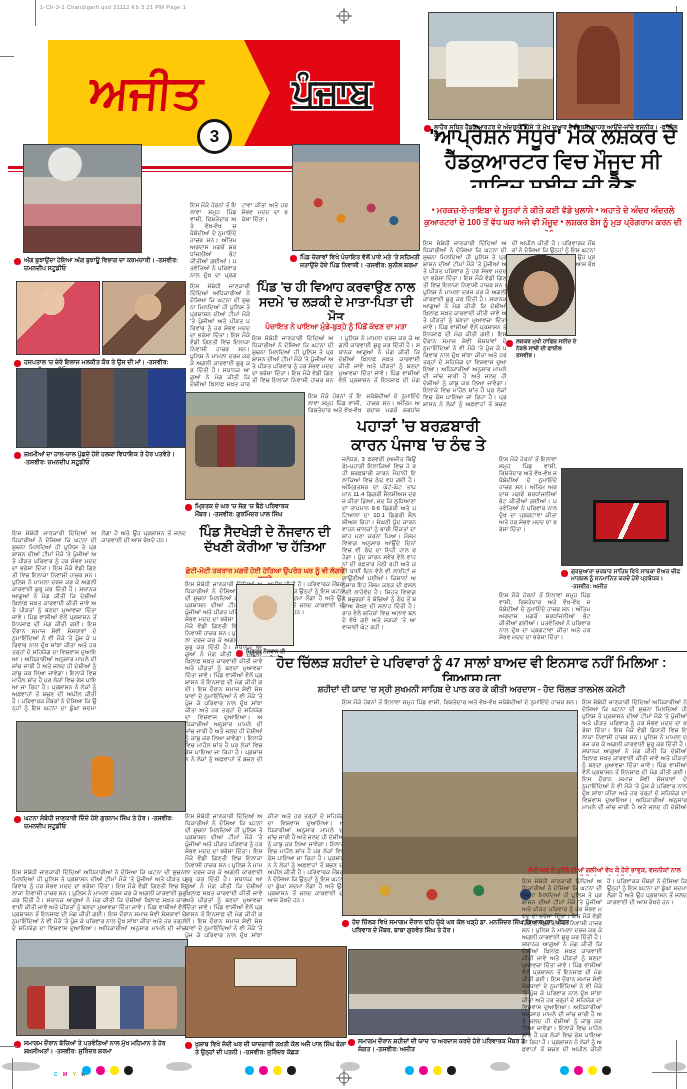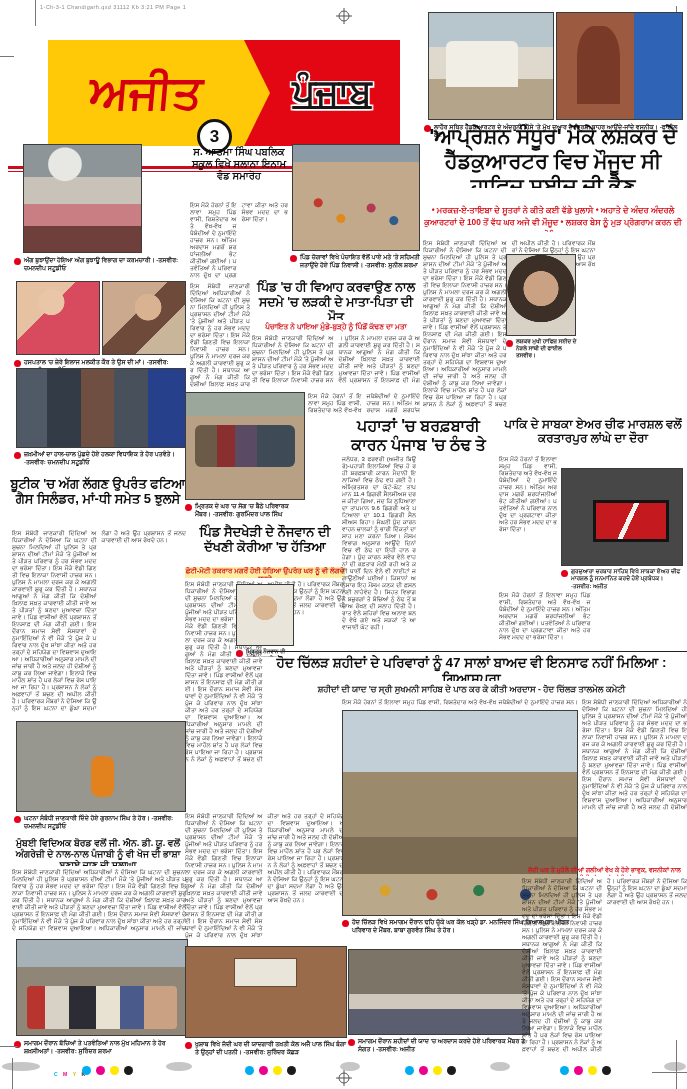--- a/index.html
+++ b/index.html
@@ -112,37 +112,34 @@
   <div class="abs photo ph-injured2" style="left:102px;top:281px;width:84px;height:74px;"></div>
   <div class="abs cap" style="left:14px;top:358px;width:172px;height:17px;">
     <span class="bullet"></span>
     <span>ਹਸਪਤਾਲ 'ਚ ਜ਼ੇਰੇ ਇਲਾਜ ਮਲਕੀਤ ਕੌਰ ਤੇ ਉਸ ਦੀ ਮਾਂ। -ਤਸਵੀਰ: ਚਮਨਦੀਪ ਸਟੂਡੀਓ</span>
   </div>
   <div class="abs photo ph-hospital" style="left:16px;top:368px;width:170px;height:80px;"></div>
   <div class="abs cap" style="left:14px;top:450px;width:172px;height:17px;">
     <span class="bullet"></span>
     <span>ਜ਼ਖ਼ਮੀਆਂ ਦਾ ਹਾਲ-ਚਾਲ ਪੁੱਛਦੇ ਹੋਏ ਹਲਕਾ ਵਿਧਾਇਕ ਤੇ ਹੋਰ ਪਤਵੰਤੇ। -ਤਸਵੀਰ: ਚਮਨਦੀਪ ਸਟੂਡੀਓ</span>
   </div>
-  <div class="abs hl" style="left:10px;top:476px;width:176px;height:50px;font-size:13px;">ਬੂਟੀਕ 'ਚ ਅੱਗ ਲੱਗਣ ਉਪਰੰਤ ਫਟਿਆ ਗੈਸ ਸਿਲੰਡਰ, ਮਾਂ-ਧੀ ਸਮੇਤ 5 ਝੁਲਸੇ</div>
   <div class="abs bodytxt c2" style="left:12px;top:530px;width:174px;height:188px;">ਇਸ ਸੰਬੰਧੀ ਜਾਣਕਾਰੀ ਦਿੰਦਿਆਂ ਅਧਿਕਾਰੀਆਂ ਨੇ ਦੱਸਿਆ ਕਿ ਘਟਨਾ ਦੀ ਸੂਚਨਾ ਮਿਲਦਿਆਂ ਹੀ ਪੁਲਿਸ ਤੇ ਪ੍ਰਸ਼ਾਸਨ ਦੀਆਂ ਟੀਮਾਂ ਮੌਕੇ 'ਤੇ ਪੁੱਜੀਆਂ ਅਤੇ ਪੀੜਤ ਪਰਿਵਾਰ ਨੂੰ ਹਰ ਸੰਭਵ ਮਦਦ ਦਾ ਭਰੋਸਾ ਦਿੱਤਾ। ਇਸ ਮੌਕੇ ਵੱਡੀ ਗਿਣਤੀ ਵਿਚ ਇਲਾਕਾ ਨਿਵਾਸੀ ਹਾਜ਼ਰ ਸਨ। ਪੁਲਿਸ ਨੇ ਮਾਮਲਾ ਦਰਜ ਕਰ ਕੇ ਅਗਲੀ ਕਾਰਵਾਈ ਸ਼ੁਰੂ ਕਰ ਦਿੱਤੀ ਹੈ। ਸਥਾਨਕ ਆਗੂਆਂ ਨੇ ਮੰਗ ਕੀਤੀ ਕਿ ਦੋਸ਼ੀਆਂ ਖ਼ਿਲਾਫ਼ ਸਖ਼ਤ ਕਾਰਵਾਈ ਕੀਤੀ ਜਾਵੇ ਅਤੇ ਪੀੜਤਾਂ ਨੂੰ ਬਣਦਾ ਮੁਆਵਜ਼ਾ ਦਿੱਤਾ ਜਾਵੇ। ਪਿੰਡ ਵਾਸੀਆਂ ਵੱਲੋਂ ਪ੍ਰਸ਼ਾਸਨ ਤੋਂ ਇਨਸਾਫ਼ ਦੀ ਮੰਗ ਕੀਤੀ ਗਈ। ਇਸ ਦੌਰਾਨ ਸਮਾਜ ਸੇਵੀ ਸੰਸਥਾਵਾਂ ਦੇ ਨੁਮਾਇੰਦਿਆਂ ਨੇ ਵੀ ਮੌਕੇ 'ਤੇ ਪੁੱਜ ਕੇ ਪਰਿਵਾਰ ਨਾਲ ਦੁੱਖ ਸਾਂਝਾ ਕੀਤਾ ਅਤੇ ਹਰ ਤਰ੍ਹਾਂ ਦੇ ਸਹਿਯੋਗ ਦਾ ਵਿਸ਼ਵਾਸ ਦੁਆਇਆ। ਅਧਿਕਾਰੀਆਂ ਅਨੁਸਾਰ ਮਾਮਲੇ ਦੀ ਜਾਂਚ ਜਾਰੀ ਹੈ ਅਤੇ ਜਲਦ ਹੀ ਦੋਸ਼ੀਆਂ ਨੂੰ ਕਾਬੂ ਕਰ ਲਿਆ ਜਾਵੇਗਾ। ਇਲਾਕੇ ਵਿਚ ਮਾਹੌਲ ਸ਼ਾਂਤ ਹੈ ਪਰ ਲੋਕਾਂ ਵਿਚ ਰੋਸ ਪਾਇਆ ਜਾ ਰਿਹਾ ਹੈ। ਪ੍ਰਸ਼ਾਸਨ ਨੇ ਲੋਕਾਂ ਨੂੰ ਅਫ਼ਵਾਹਾਂ ਤੋਂ ਬਚਣ ਦੀ ਅਪੀਲ ਕੀਤੀ ਹੈ। ਪਰਿਵਾਰਕ ਮੈਂਬਰਾਂ ਨੇ ਦੱਸਿਆ ਕਿ ਉਨ੍ਹਾਂ ਨੂੰ ਇਸ ਘਟਨਾ ਦਾ ਡੂੰਘਾ ਸਦਮਾ ਲੱਗਾ ਹੈ ਅਤੇ ਉਹ ਪ੍ਰਸ਼ਾਸਨ ਤੋਂ ਜਲਦ ਕਾਰਵਾਈ ਦੀ ਆਸ ਰੱਖਦੇ ਹਨ।</div>
   <div class="abs photo ph-garland" style="left:16px;top:721px;width:170px;height:91px;"></div>
   <div class="abs cap" style="left:14px;top:814px;width:172px;height:17px;">
     <span class="bullet"></span>
     <span>ਘਟਨਾ ਸੰਬੰਧੀ ਜਾਣਕਾਰੀ ਦਿੰਦੇ ਹੋਏ ਗੁਰਨਾਮ ਸਿੰਘ ਤੇ ਹੋਰ। -ਤਸਵੀਰ: ਚਮਨਦੀਪ ਸਟੂਡੀਓ</span>
   </div>
 
-  <div class="abs hl" style="left:10px;top:838px;width:176px;height:28px;font-size:9.3px;">ਮੁੰਬਈ ਵਿਦਿਅਕ ਬੋਰਡ ਵਲੋਂ ਜੀ. ਐਨ. ਡੀ. ਯੂ. ਵਲੋਂ ਅੰਗਰੇਜ਼ੀ ਦੇ ਨਾਲ-ਨਾਲ ਪੰਜਾਬੀ ਨੂੰ ਵੀ ਖੋਜ ਦੀ ਭਾਸ਼ਾ ਬਣਾਏ ਜਾਣ ਦੀ ਸ਼ਲਾਘਾ</div>
   <div class="abs bodytxt c1" style="left:12px;top:869px;width:174px;height:66px;">ਇਸ ਸੰਬੰਧੀ ਜਾਣਕਾਰੀ ਦਿੰਦਿਆਂ ਅਧਿਕਾਰੀਆਂ ਨੇ ਦੱਸਿਆ ਕਿ ਘਟਨਾ ਦੀ ਸੂਚਨਾ ਮਿਲਦਿਆਂ ਹੀ ਪੁਲਿਸ ਤੇ ਪ੍ਰਸ਼ਾਸਨ ਦੀਆਂ ਟੀਮਾਂ ਮੌਕੇ 'ਤੇ ਪੁੱਜੀਆਂ ਅਤੇ ਪੀੜਤ ਪਰਿਵਾਰ ਨੂੰ ਹਰ ਸੰਭਵ ਮਦਦ ਦਾ ਭਰੋਸਾ ਦਿੱਤਾ। ਇਸ ਮੌਕੇ ਵੱਡੀ ਗਿਣਤੀ ਵਿਚ ਇਲਾਕਾ ਨਿਵਾਸੀ ਹਾਜ਼ਰ ਸਨ। ਪੁਲਿਸ ਨੇ ਮਾਮਲਾ ਦਰਜ ਕਰ ਕੇ ਅਗਲੀ ਕਾਰਵਾਈ ਸ਼ੁਰੂ ਕਰ ਦਿੱਤੀ ਹੈ। ਸਥਾਨਕ ਆਗੂਆਂ ਨੇ ਮੰਗ ਕੀਤੀ ਕਿ ਦੋਸ਼ੀਆਂ ਖ਼ਿਲਾਫ਼ ਸਖ਼ਤ ਕਾਰਵਾਈ ਕੀਤੀ ਜਾਵੇ ਅਤੇ ਪੀੜਤਾਂ ਨੂੰ ਬਣਦਾ ਮੁਆਵਜ਼ਾ ਦਿੱਤਾ ਜਾਵੇ। ਪਿੰਡ ਵਾਸੀਆਂ ਵੱਲੋਂ ਪ੍ਰਸ਼ਾਸਨ ਤੋਂ ਇਨਸਾਫ਼ ਦੀ ਮੰਗ ਕੀਤੀ ਗਈ। ਇਸ ਦੌਰਾਨ ਸਮਾਜ ਸੇਵੀ ਸੰਸਥਾਵਾਂ ਦੇ ਨੁਮਾਇੰਦਿਆਂ ਨੇ ਵੀ ਮੌਕੇ 'ਤੇ ਪੁੱਜ ਕੇ ਪਰਿਵਾਰ ਨਾਲ ਦੁੱਖ ਸਾਂਝਾ ਕੀਤਾ ਅਤੇ ਹਰ ਤਰ੍ਹਾਂ ਦੇ ਸਹਿਯੋਗ ਦਾ ਵਿਸ਼ਵਾਸ ਦੁਆਇਆ। ਅਧਿਕਾਰੀਆਂ ਅਨੁਸਾਰ ਮਾਮਲੇ ਦੀ ਜਾਂਚ ਜਾਰੀ ਹੈ ਅਤੇ ਜਲਦ ਹੀ ਦੋਸ਼ੀਆਂ ਨੂੰ ਕਾਬੂ ਕਰ ਲਿਆ ਜਾਵੇਗਾ। ਇਲਾਕੇ ਵਿਚ ਮਾਹੌਲ ਸ਼ਾਂਤ ਹੈ ਪਰ ਲੋਕਾਂ ਵਿਚ ਰੋਸ ਪਾਇਆ ਜਾ ਰਿਹਾ ਹੈ। ਪ੍ਰਸ਼ਾਸਨ ਨੇ ਲੋਕਾਂ ਨੂੰ ਅਫ਼ਵਾਹਾਂ ਤੋਂ ਬਚਣ ਦੀ ਅਪੀਲ ਕੀਤੀ ਹੈ। ਪਰਿਵਾਰਕ ਮੈਂਬਰਾਂ ਨੇ ਦੱਸਿਆ ਕਿ ਉਨ੍ਹਾਂ ਨੂੰ ਇਸ ਘਟਨਾ ਦਾ ਡੂੰਘਾ ਸਦਮਾ ਲੱਗਾ ਹੈ ਅਤੇ ਉਹ ਪ੍ਰਸ਼ਾਸਨ ਤੋਂ ਜਲਦ ਕਾਰਵਾਈ ਦੀ ਆਸ ਰੱਖਦੇ ਹਨ।</div>
   <div class="abs photo ph-group" style="left:16px;top:939px;width:172px;height:97px;"></div>
   <div class="abs cap" style="left:14px;top:1039px;width:172px;height:17px;">
     <span class="bullet"></span>
     <span>ਸਮਾਗਮ ਦੌਰਾਨ ਬੱਚਿਆਂ ਤੇ ਪਤਵੰਤਿਆਂ ਨਾਲ ਮੁੱਖ ਮਹਿਮਾਨ ਤੇ ਹੋਰ ਸ਼ਖ਼ਸੀਅਤਾਂ। -ਤਸਵੀਰ: ਸੁਰਿੰਦਰ ਸ਼ਰਮਾ</span>
   </div>
 
-  <div class="abs hl" style="left:190px;top:146px;width:98px;height:54px;font-size:10px;">ਸ. ਆਤਮਾ ਸਿੰਘ ਪਬਲਿਕ ਸਕੂਲ ਵਿਖੇ ਸਲਾਨਾ ਇਨਾਮ ਵੰਡ ਸਮਾਰੋਹ</div>
   <div class="abs bodytxt c2" style="left:190px;top:202px;width:98px;height:78px;">ਇਸ ਮੌਕੇ ਹੋਰਨਾਂ ਤੋਂ ਇਲਾਵਾ ਸਮੂਹ ਪਿੰਡ ਵਾਸੀ, ਰਿਸ਼ਤੇਦਾਰ ਅਤੇ ਵੱਖ-ਵੱਖ ਜਥੇਬੰਦੀਆਂ ਦੇ ਨੁਮਾਇੰਦੇ ਹਾਜ਼ਰ ਸਨ। ਅੰਤਿਮ ਅਰਦਾਸ ਮਗਰੋਂ ਸ਼ਰਧਾਂਜਲੀਆਂ ਭੇਟ ਕੀਤੀਆਂ ਗਈਆਂ। ਪਤਵੰਤਿਆਂ ਨੇ ਪਰਿਵਾਰ ਨਾਲ ਦੁੱਖ ਦਾ ਪ੍ਰਗਟਾਵਾ ਕੀਤਾ ਅਤੇ ਹਰ ਸੰਭਵ ਮਦਦ ਦਾ ਭਰੋਸਾ ਦਿੱਤਾ।</div>
   <div class="abs bodytxt c1" style="left:190px;top:283px;width:60px;height:107px;">ਇਸ ਸੰਬੰਧੀ ਜਾਣਕਾਰੀ ਦਿੰਦਿਆਂ ਅਧਿਕਾਰੀਆਂ ਨੇ ਦੱਸਿਆ ਕਿ ਘਟਨਾ ਦੀ ਸੂਚਨਾ ਮਿਲਦਿਆਂ ਹੀ ਪੁਲਿਸ ਤੇ ਪ੍ਰਸ਼ਾਸਨ ਦੀਆਂ ਟੀਮਾਂ ਮੌਕੇ 'ਤੇ ਪੁੱਜੀਆਂ ਅਤੇ ਪੀੜਤ ਪਰਿਵਾਰ ਨੂੰ ਹਰ ਸੰਭਵ ਮਦਦ ਦਾ ਭਰੋਸਾ ਦਿੱਤਾ। ਇਸ ਮੌਕੇ ਵੱਡੀ ਗਿਣਤੀ ਵਿਚ ਇਲਾਕਾ ਨਿਵਾਸੀ ਹਾਜ਼ਰ ਸਨ। ਪੁਲਿਸ ਨੇ ਮਾਮਲਾ ਦਰਜ ਕਰ ਕੇ ਅਗਲੀ ਕਾਰਵਾਈ ਸ਼ੁਰੂ ਕਰ ਦਿੱਤੀ ਹੈ। ਸਥਾਨਕ ਆਗੂਆਂ ਨੇ ਮੰਗ ਕੀਤੀ ਕਿ ਦੋਸ਼ੀਆਂ ਖ਼ਿਲਾਫ਼ ਸਖ਼ਤ ਕਾਰਵਾਈ ਕੀਤੀ ਜਾਵੇ ਅਤੇ ਪੀੜਤਾਂ ਨੂੰ ਬਣਦਾ ਮੁਆਵਜ਼ਾ ਦਿੱਤਾ ਜਾਵੇ। ਪਿੰਡ ਵਾਸੀਆਂ ਵੱਲੋਂ ਪ੍ਰਸ਼ਾਸਨ ਤੋਂ ਇਨਸਾਫ਼ ਦੀ ਮੰਗ ਕੀਤੀ ਗਈ। ਇਸ ਦੌਰਾਨ ਸਮਾਜ ਸੇਵੀ ਸੰਸਥਾਵਾਂ ਦੇ ਨੁਮਾਇੰਦਿਆਂ ਨੇ ਵੀ ਮੌਕੇ 'ਤੇ ਪੁੱਜ ਕੇ ਪਰਿਵਾਰ ਨਾਲ ਦੁੱਖ ਸਾਂਝਾ ਕੀਤਾ ਅਤੇ ਹਰ ਤਰ੍ਹਾਂ ਦੇ ਸਹਿਯੋਗ ਦਾ ਵਿਸ਼ਵਾਸ ਦੁਆਇਆ। ਅਧਿਕਾਰੀਆਂ ਅਨੁਸਾਰ ਮਾਮਲੇ ਦੀ ਜਾਂਚ ਜਾਰੀ ਹੈ ਅਤੇ ਜਲਦ ਹੀ ਦੋਸ਼ੀਆਂ ਨੂੰ ਕਾਬੂ ਕਰ ਲਿਆ ਜਾਵੇਗਾ। ਇਲਾਕੇ ਵਿਚ ਮਾਹੌਲ ਸ਼ਾਂਤ ਹੈ ਪਰ ਲੋਕਾਂ ਵਿਚ ਰੋਸ ਪਾਇਆ ਜਾ ਰਿਹਾ ਹੈ। ਪ੍ਰਸ਼ਾਸਨ ਨੇ ਲੋਕਾਂ ਨੂੰ ਅਫ਼ਵਾਹਾਂ ਤੋਂ ਬਚਣ ਦੀ ਅਪੀਲ ਕੀਤੀ ਹੈ। ਪਰਿਵਾਰਕ ਮੈਂਬਰਾਂ ਨੇ ਦੱਸਿਆ ਕਿ ਉਨ੍ਹਾਂ ਨੂੰ ਇਸ ਘਟਨਾ ਦਾ ਡੂੰਘਾ ਸਦਮਾ ਲੱਗਾ ਹੈ ਅਤੇ ਉਹ ਪ੍ਰਸ਼ਾਸਨ ਤੋਂ ਜਲਦ ਕਾਰਵਾਈ ਦੀ ਆਸ ਰੱਖਦੇ ਹਨ।</div>
 
   <div class="abs photo ph-crowd" style="left:292px;top:144px;width:128px;height:107px;"></div>
   <div class="abs cap" style="left:290px;top:253px;width:130px;height:25px;">
     <span class="bullet"></span>
     <span>ਪਿੰਡ ਚੋਗਾਵਾਂ ਵਿਖੇ ਪੰਚਾਇਤ ਵੱਲੋਂ ਪਾਏ ਮਤੇ 'ਤੇ ਸਹਿਮਤੀ ਜਤਾਉਂਦੇ ਹੋਏ ਪਿੰਡ ਨਿਵਾਸੀ। -ਤਸਵੀਰ: ਸੁਨੀਲ ਸ਼ਰਮਾ</span>
   </div>
   <div class="abs hl" style="left:252px;top:280px;width:168px;height:40px;font-size:12.5px;">ਪਿੰਡ 'ਚ ਹੀ ਵਿਆਹ ਕਰਵਾਉਣ ਨਾਲ ਸਦਮੇ 'ਚ ਲੜਕੀ ਦੇ ਮਾਤਾ-ਪਿਤਾ ਦੀ ਮੌਤ</div>
   <div class="abs sub-red" style="left:252px;top:322px;width:168px;height:11px;font-size:7.4px;">ਪੰਚਾਇਤ ਨੇ ਪਾਇਆ ਮੁੰਡੇ-ਬੁੜ੍ਹੇ ਨੂੰ ਪਿੰਡੋਂ ਕੱਢਣ ਦਾ ਮਤਾ</div>
@@ -166,21 +163,20 @@
   <div class="abs bodytxt c2" style="left:185px;top:813px;width:160px;height:130px;">ਇਸ ਸੰਬੰਧੀ ਜਾਣਕਾਰੀ ਦਿੰਦਿਆਂ ਅਧਿਕਾਰੀਆਂ ਨੇ ਦੱਸਿਆ ਕਿ ਘਟਨਾ ਦੀ ਸੂਚਨਾ ਮਿਲਦਿਆਂ ਹੀ ਪੁਲਿਸ ਤੇ ਪ੍ਰਸ਼ਾਸਨ ਦੀਆਂ ਟੀਮਾਂ ਮੌਕੇ 'ਤੇ ਪੁੱਜੀਆਂ ਅਤੇ ਪੀੜਤ ਪਰਿਵਾਰ ਨੂੰ ਹਰ ਸੰਭਵ ਮਦਦ ਦਾ ਭਰੋਸਾ ਦਿੱਤਾ। ਇਸ ਮੌਕੇ ਵੱਡੀ ਗਿਣਤੀ ਵਿਚ ਇਲਾਕਾ ਨਿਵਾਸੀ ਹਾਜ਼ਰ ਸਨ। ਪੁਲਿਸ ਨੇ ਮਾਮਲਾ ਦਰਜ ਕਰ ਕੇ ਅਗਲੀ ਕਾਰਵਾਈ ਸ਼ੁਰੂ ਕਰ ਦਿੱਤੀ ਹੈ। ਸਥਾਨਕ ਆਗੂਆਂ ਨੇ ਮੰਗ ਕੀਤੀ ਕਿ ਦੋਸ਼ੀਆਂ ਖ਼ਿਲਾਫ਼ ਸਖ਼ਤ ਕਾਰਵਾਈ ਕੀਤੀ ਜਾਵੇ ਅਤੇ ਪੀੜਤਾਂ ਨੂੰ ਬਣਦਾ ਮੁਆਵਜ਼ਾ ਦਿੱਤਾ ਜਾਵੇ। ਪਿੰਡ ਵਾਸੀਆਂ ਵੱਲੋਂ ਪ੍ਰਸ਼ਾਸਨ ਤੋਂ ਇਨਸਾਫ਼ ਦੀ ਮੰਗ ਕੀਤੀ ਗਈ। ਇਸ ਦੌਰਾਨ ਸਮਾਜ ਸੇਵੀ ਸੰਸਥਾਵਾਂ ਦੇ ਨੁਮਾਇੰਦਿਆਂ ਨੇ ਵੀ ਮੌਕੇ 'ਤੇ ਪੁੱਜ ਕੇ ਪਰਿਵਾਰ ਨਾਲ ਦੁੱਖ ਸਾਂਝਾ ਕੀਤਾ ਅਤੇ ਹਰ ਤਰ੍ਹਾਂ ਦੇ ਸਹਿਯੋਗ ਦਾ ਵਿਸ਼ਵਾਸ ਦੁਆਇਆ। ਅਧਿਕਾਰੀਆਂ ਅਨੁਸਾਰ ਮਾਮਲੇ ਦੀ ਜਾਂਚ ਜਾਰੀ ਹੈ ਅਤੇ ਜਲਦ ਹੀ ਦੋਸ਼ੀਆਂ ਨੂੰ ਕਾਬੂ ਕਰ ਲਿਆ ਜਾਵੇਗਾ। ਇਲਾਕੇ ਵਿਚ ਮਾਹੌਲ ਸ਼ਾਂਤ ਹੈ ਪਰ ਲੋਕਾਂ ਵਿਚ ਰੋਸ ਪਾਇਆ ਜਾ ਰਿਹਾ ਹੈ। ਪ੍ਰਸ਼ਾਸਨ ਨੇ ਲੋਕਾਂ ਨੂੰ ਅਫ਼ਵਾਹਾਂ ਤੋਂ ਬਚਣ ਦੀ ਅਪੀਲ ਕੀਤੀ ਹੈ। ਪਰਿਵਾਰਕ ਮੈਂਬਰਾਂ ਨੇ ਦੱਸਿਆ ਕਿ ਉਨ੍ਹਾਂ ਨੂੰ ਇਸ ਘਟਨਾ ਦਾ ਡੂੰਘਾ ਸਦਮਾ ਲੱਗਾ ਹੈ ਅਤੇ ਉਹ ਪ੍ਰਸ਼ਾਸਨ ਤੋਂ ਜਲਦ ਕਾਰਵਾਈ ਦੀ ਆਸ ਰੱਖਦੇ ਹਨ।</div>
   <div class="abs photo ph-plaque" style="left:185px;top:946px;width:162px;height:92px;"></div>
   <div class="abs cap" style="left:185px;top:1040px;width:162px;height:17px;">
     <span class="bullet"></span>
     <span>ਖੁਸ਼ਾਬ ਵਿਖੇ ਜੱਦੀ ਘਰ ਦੀ ਯਾਦਗਾਰੀ ਤਖ਼ਤੀ ਕੋਲ ਅਜੈ ਪਾਲ ਸਿੰਘ ਬੰਗਾ ਤੇ ਉਨ੍ਹਾਂ ਦੀ ਪਤਨੀ। -ਤਸਵੀਰ: ਸੁਰਿੰਦਰ ਕੋਛੜ</span>
   </div>
 
   <div class="abs hl" style="left:342px;top:417px;width:153px;height:37px;font-size:16px;">ਪਹਾੜਾਂ 'ਚ ਬਰਫ਼ਬਾਰੀ ਕਾਰਨ ਪੰਜਾਬ 'ਚ ਠੰਢ ਤੇ ਸੰਘਣੀ ਧੁੰਦ ਨੇ ਪੈਰ ਪਸਾਰੇ</div>
   <div class="abs bodytxt c2" style="left:342px;top:456px;width:153px;height:192px;">ਜਲੰਧਰ, 3 ਫਰਵਰੀ (ਅਜੀਤ ਬਿਊਰੋ)-ਪਹਾੜੀ ਇਲਾਕਿਆਂ ਵਿਚ ਹੋ ਰਹੀ ਬਰਫ਼ਬਾਰੀ ਕਾਰਨ ਮੈਦਾਨੀ ਇਲਾਕਿਆਂ ਵਿਚ ਠੰਢ ਵਧ ਗਈ ਹੈ। ਅੰਮ੍ਰਿਤਸਰ ਦਾ ਘੱਟੋ-ਘੱਟ ਤਾਪਮਾਨ 11.4 ਡਿਗਰੀ ਸੈਲਸੀਅਸ ਦਰਜ ਕੀਤਾ ਗਿਆ, ਜਦ ਕਿ ਲੁਧਿਆਣਾ ਦਾ ਤਾਪਮਾਨ 9.6 ਡਿਗਰੀ ਅਤੇ ਪਟਿਆਲਾ ਦਾ 10.1 ਡਿਗਰੀ ਸੈਲਸੀਅਸ ਰਿਹਾ। ਸੰਘਣੀ ਧੁੰਦ ਕਾਰਨ ਵਾਹਨ ਚਾਲਕਾਂ ਨੂੰ ਭਾਰੀ ਦਿੱਕਤਾਂ ਦਾ ਸਾਹ ਮਣਾ ਕਰਨਾ ਪਿਆ। ਮੌਸਮ ਵਿਭਾਗ ਅਨੁਸਾਰ ਆਉਂਦੇ ਦਿਨਾਂ ਵਿਚ ਵੀ ਠੰਢ ਦਾ ਇਹੀ ਹਾਲ ਰਹੇਗਾ। ਧੁੰਦ ਕਾਰਨ ਸਵੇਰ ਵੇਲੇ ਵਾਹਨਾਂ ਦੀ ਰਫ਼ਤਾਰ ਮੱਠੀ ਰਹੀ ਅਤੇ ਕਈ ਥਾਈਂ ਦਿਨ ਵੇਲੇ ਵੀ ਲਾਈਟਾਂ ਜਗਾਉਣੀਆਂ ਪਈਆਂ। ਕਿਸਾਨਾਂ ਅਨੁਸਾਰ ਇਹ ਮੌਸਮ ਕਣਕ ਦੀ ਫ਼ਸਲ ਲਈ ਲਾਹੇਵੰਦ ਹੈ। ਸਿਹਤ ਵਿਭਾਗ ਨੇ ਬਜ਼ੁਰਗਾਂ ਤੇ ਬੱਚਿਆਂ ਨੂੰ ਠੰਢ ਤੋਂ ਬਚਾਅ ਰੱਖਣ ਦੀ ਸਲਾਹ ਦਿੱਤੀ ਹੈ। ਰਾਤ ਵੇਲੇ ਸ਼ਹਿਰਾਂ ਵਿਚ ਅਲਾਵ ਬਲਦੇ ਵੇਖੇ ਗਏ ਅਤੇ ਸੜਕਾਂ 'ਤੇ ਆਵਾਜਾਈ ਘੱਟ ਰਹੀ।</div>
 
-  <div class="abs hl" style="left:499px;top:417px;width:188px;height:37px;font-size:12px;">ਪਾਕਿ ਦੇ ਸਾਬਕਾ ਏਅਰ ਚੀਫ ਮਾਰਸ਼ਲ ਵਲੋਂ ਕਰਤਾਰਪੁਰ ਲਾਂਘੇ ਦਾ ਦੌਰਾ</div>
   <div class="abs bodytxt c1" style="left:499px;top:456px;width:58px;height:134px;">ਇਸ ਮੌਕੇ ਹੋਰਨਾਂ ਤੋਂ ਇਲਾਵਾ ਸਮੂਹ ਪਿੰਡ ਵਾਸੀ, ਰਿਸ਼ਤੇਦਾਰ ਅਤੇ ਵੱਖ-ਵੱਖ ਜਥੇਬੰਦੀਆਂ ਦੇ ਨੁਮਾਇੰਦੇ ਹਾਜ਼ਰ ਸਨ। ਅੰਤਿਮ ਅਰਦਾਸ ਮਗਰੋਂ ਸ਼ਰਧਾਂਜਲੀਆਂ ਭੇਟ ਕੀਤੀਆਂ ਗਈਆਂ। ਪਤਵੰਤਿਆਂ ਨੇ ਪਰਿਵਾਰ ਨਾਲ ਦੁੱਖ ਦਾ ਪ੍ਰਗਟਾਵਾ ਕੀਤਾ ਅਤੇ ਹਰ ਸੰਭਵ ਮਦਦ ਦਾ ਭਰੋਸਾ ਦਿੱਤਾ।</div>
   <div class="abs photo ph-sword" style="left:561px;top:468px;width:122px;height:98px;"></div>
   <div class="abs cap" style="left:561px;top:568px;width:124px;height:21px;font-size:5.8px;">
     <span class="bullet"></span>
     <span>ਗੁਰਦੁਆਰਾ ਦਰਬਾਰ ਸਾਹਿਬ ਵਿਖੇ ਸਾਬਕਾ ਏਅਰ ਚੀਫ ਮਾਰਸ਼ਲ ਨੂੰ ਸਨਮਾਨਿਤ ਕਰਦੇ ਹੋਏ ਪ੍ਰਬੰਧਕ। -ਤਸਵੀਰ: ਅਜੀਤ</span>
   </div>
   <div class="abs bodytxt c2" style="left:499px;top:592px;width:188px;height:56px;">ਇਸ ਮੌਕੇ ਹੋਰਨਾਂ ਤੋਂ ਇਲਾਵਾ ਸਮੂਹ ਪਿੰਡ ਵਾਸੀ, ਰਿਸ਼ਤੇਦਾਰ ਅਤੇ ਵੱਖ-ਵੱਖ ਜਥੇਬੰਦੀਆਂ ਦੇ ਨੁਮਾਇੰਦੇ ਹਾਜ਼ਰ ਸਨ। ਅੰਤਿਮ ਅਰਦਾਸ ਮਗਰੋਂ ਸ਼ਰਧਾਂਜਲੀਆਂ ਭੇਟ ਕੀਤੀਆਂ ਗਈਆਂ। ਪਤਵੰਤਿਆਂ ਨੇ ਪਰਿਵਾਰ ਨਾਲ ਦੁੱਖ ਦਾ ਪ੍ਰਗਟਾਵਾ ਕੀਤਾ ਅਤੇ ਹਰ ਸੰਭਵ ਮਦਦ ਦਾ ਭਰੋਸਾ ਦਿੱਤਾ।</div>
 
   <div class="abs blackrule" style="left:268px;top:651px;width:419px;"></div>
   <div class="abs hl" style="left:256px;top:655px;width:431px;height:26px;font-size:13.5px;">ਹੋਦ ਚਿੱਲੜ ਸ਼ਹੀਦਾਂ ਦੇ ਪਰਿਵਾਰਾਂ ਨੂੰ 47 ਸਾਲਾਂ ਬਾਅਦ ਵੀ ਇਨਸਾਫ ਨਹੀਂ ਮਿਲਿਆ : ਗਿਆਸਪੁਰਾ</div>

